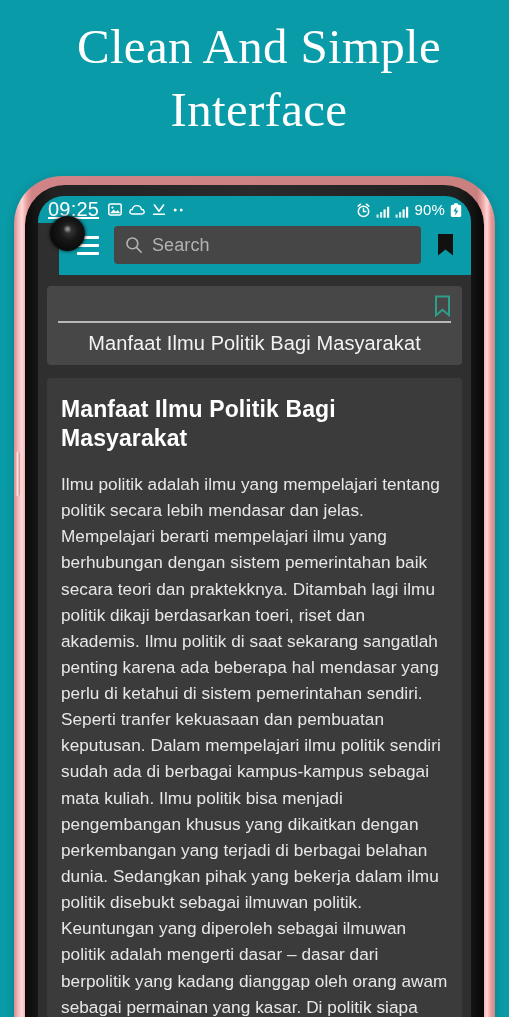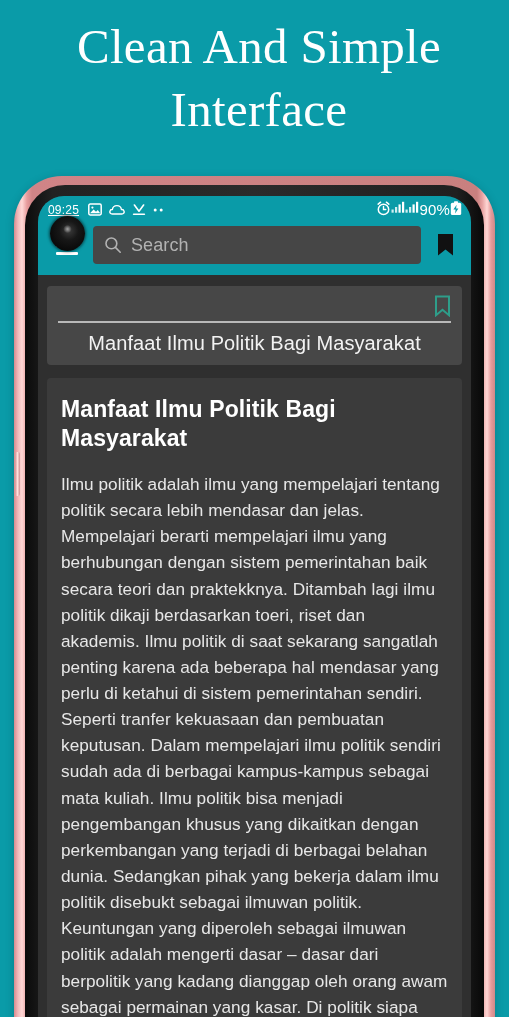--- a/index.html
+++ b/index.html
@@ -95,36 +95,37 @@
     position: relative;
     height: 27px;
     background: #0A9BA8;
     display: flex;
     align-items: center;
     padding: 0 9px 0 10px;
     color: #ffffff;
     font-size: 15px;
     z-index: 5;
   }
-  .sb-time { font-size: 12px; letter-spacing: 0.2px; text-decoration: underline; }
+  .sb-time { font-size: 20px; letter-spacing: 0.2px; text-decoration: underline; }
   .sb-left-icons { display: flex; align-items: center; gap: 7px; margin-left: 9px; }
   .sb-spacer { flex: 1; }
-  .sb-right { display: flex; align-items: flex-start; }
+  .sb-right { display: flex; align-items: flex-end; gap: 5px; }
   .sb-batt-text { font-size: 15px; letter-spacing: 0.2px; }
   .sb-icon { display: block; }
 
   
   .toolbar {
     position: relative;
     height: 52px;
     background: #0A9BA8;
     display: flex;
     align-items: center;
     padding: 0 10px 8px 9px;
     z-index: 4;
+    margin-left: 21px;
   }
   .menu-btn {
     width: 40px; height: 40px;
     display: flex; flex-direction: column;
     justify-content: center; align-items: center;
     gap: 5px;
     flex: none;
   }
   .menu-btn span {
     display: block; width: 22px; height: 3px;

